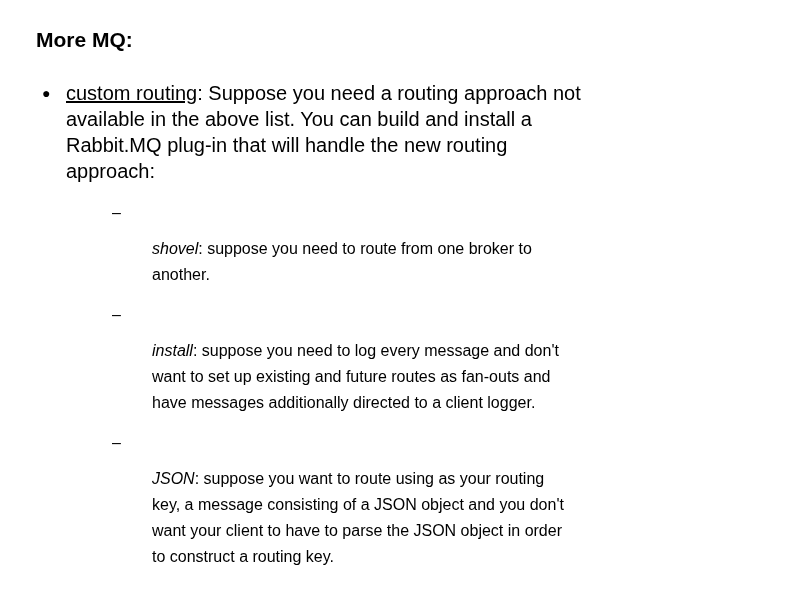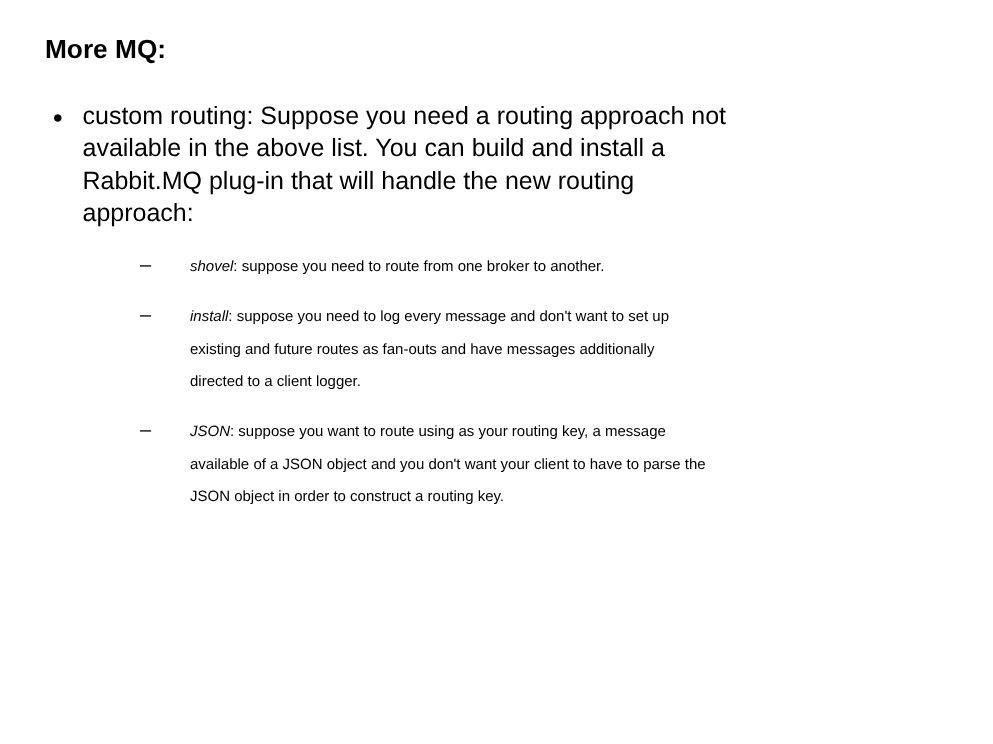--- a/index.html
+++ b/index.html
@@ -32,41 +32,43 @@
     line-height: 26px;
     width: 24px;
     flex: 0 0 24px;
     text-align: left;
   }
   .level1-body {
     font-size: 20px;
     line-height: 26px;
   }
   .level1-body .lead {
+    text-decoration: underline;
   }
   .level2-list {
     margin-left: 74px;
     margin-top: 14px;
   }
   .level2 {
     display: flex;
     margin-bottom: 14px;
   }
   .bullet-dash {
     font-size: 16px;
     line-height: 26px;
     width: 40px;
     flex: 0 0 40px;
     text-align: left;
     padding-left: 2px;
   }
   .level2-body {
-    font-size: 12px;
+    font-size: 16px;
     line-height: 26px;
     padding-right: 30px;
+    margin-top: 36px;
   }
   .level2-body .lead {
     font-style: italic;
   }
 </style>
 </head>
 <body>
 
 <div class="slide">
 
@@ -91,19 +93,19 @@
     <div class="level2">
       <div class="bullet-dash">–</div>
       <div class="level2-body">
         <span class="lead">install</span><span>: suppose you need to log every message and don't want to set up existing and future routes as fan-outs and have messages additionally directed to a client logger.</span>
       </div>
     </div>
 
     <div class="level2">
       <div class="bullet-dash">–</div>
       <div class="level2-body">
-        <span class="lead">JSON</span><span>: suppose you want to route using as your routing key, a message available of a JSON object and you don't want your client to have to parse the JSON object in order to construct a routing key.</span>
+        <span class="lead">JSON</span><span>: suppose you want to route using as your routing key, a message consisting of a JSON object and you don't want your client to have to parse the JSON object in order to construct a routing key.</span>
       </div>
     </div>
 
   </div>
 
 </div>
 
 </body></html>

